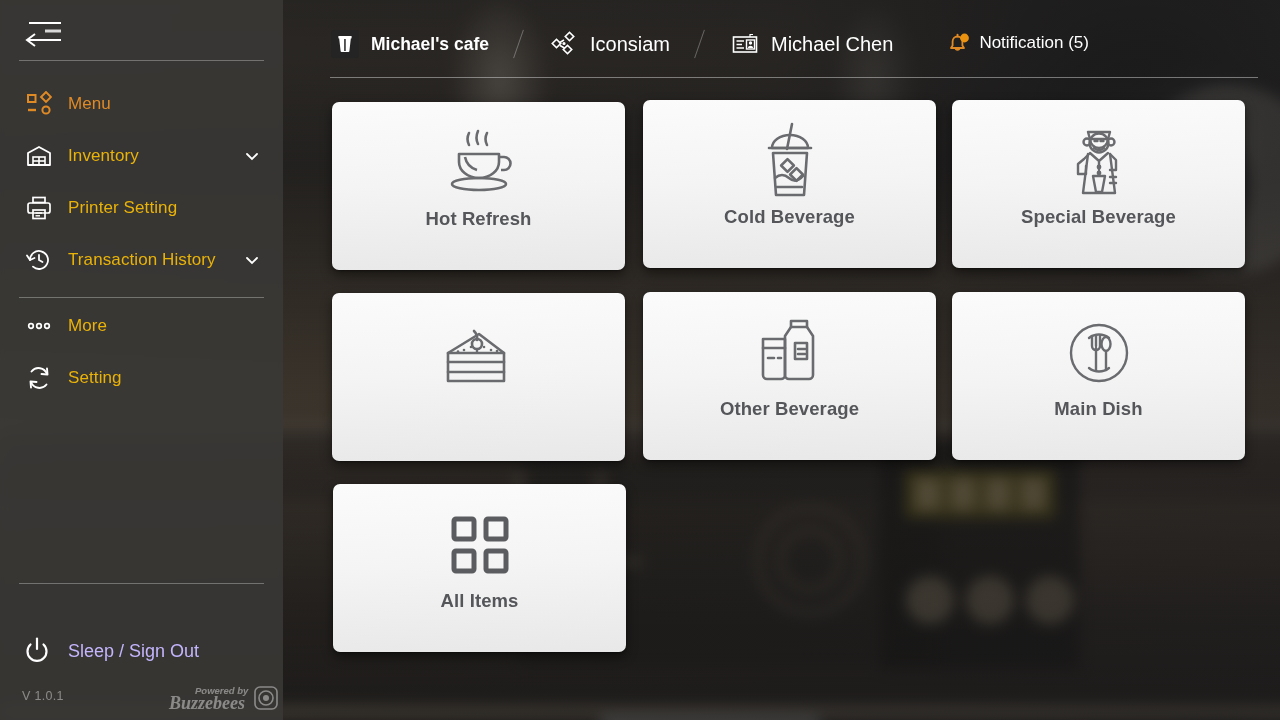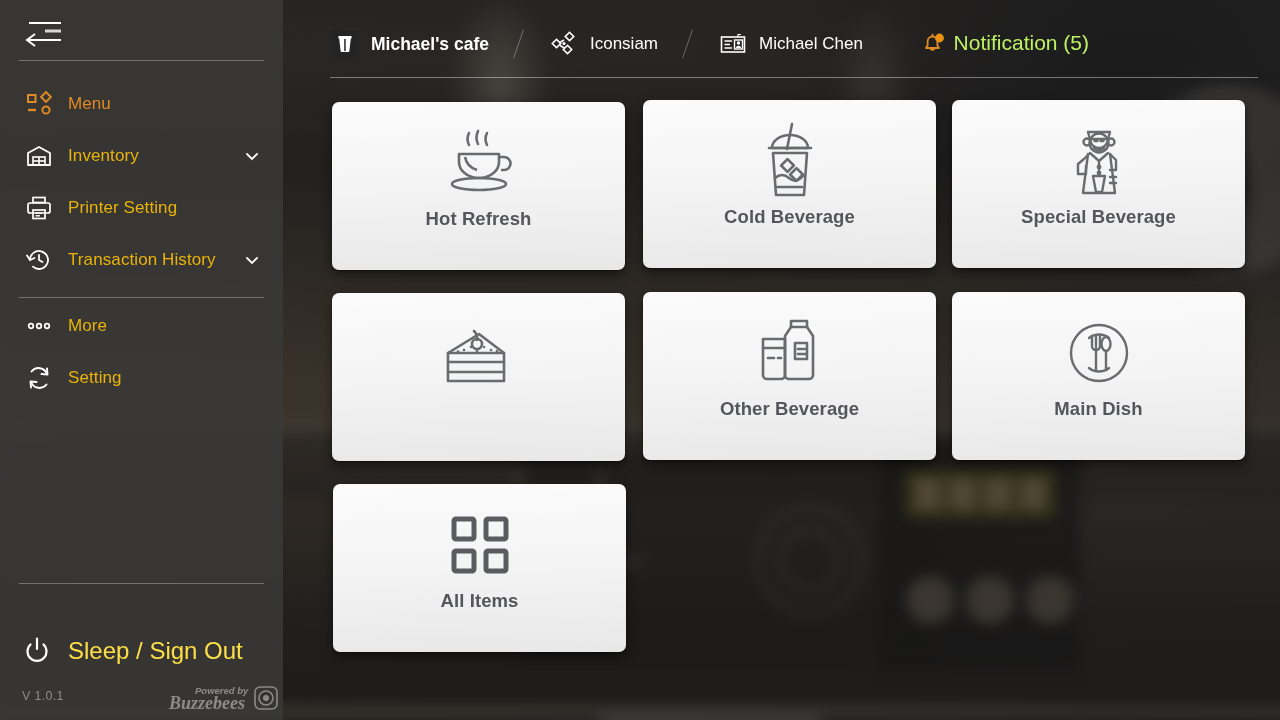--- a/index.html
+++ b/index.html
@@ -111,21 +111,21 @@
   }
 
   .sleep-row {
     position: absolute;
     left: 20px; top: 634px;
     display: flex; align-items: center;
     cursor: pointer;
   }
   .sleep-row .lbl {
     margin-left: 14px;
-    font-size: 24px; color: #fde047;
+    font-size: 18px; color: #c4b5fd;
   }
   .version {
     position: absolute;
     left: 22px; top: 689px;
     font-size: 12.5px;
     color: rgba(255,255,255,0.42);
     letter-spacing: 0.3px;
   }
   .powered {
     position: absolute;
@@ -151,21 +151,21 @@
     display: flex; align-items: center;
     cursor: pointer;
   }
   .crumb .c-ico {
     width: 30px; height: 30px;
     display: flex; align-items: center; justify-content: center;
     flex: 0 0 30px;
   }
   .crumb .c-lbl {
     margin-left: 11px;
-    font-size: 17px;
+    font-size: 20px;
     color: #ffffff;
     white-space: nowrap;
   }
   .crumb.first .c-lbl { font-weight: bold; font-size: 17.5px; }
   .crumb .logo-box {
     width: 28px; height: 28px;
     background: #242424;
     border-radius: 3px;
     display: flex; align-items: center; justify-content: center;
   }
@@ -183,21 +183,21 @@
     transform: rotate(19deg);
   }
   .notif {
     position: absolute;
     right: 22px; top: 30px;
     display: flex; align-items: center;
     cursor: pointer;
   }
   .notif .n-lbl {
     margin-left: 8px;
-    font-size: 21px; color: #bef264;
+    font-size: 17px; color: #ffffff;
     white-space: nowrap;
   }
   .header-rule {
     position: absolute;
     left: 330px; top: 77px;
     width: 928px; height: 1px;
     background: rgba(255,255,255,0.40);
     z-index: 4;
   }
 

